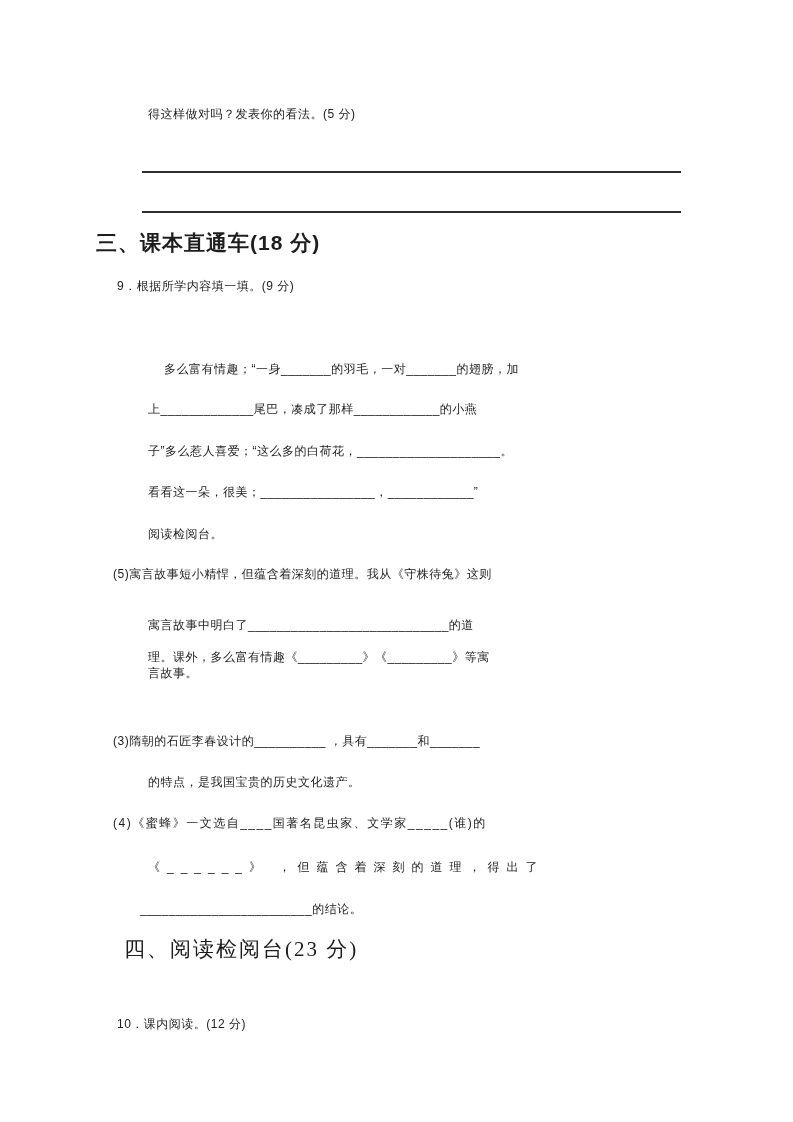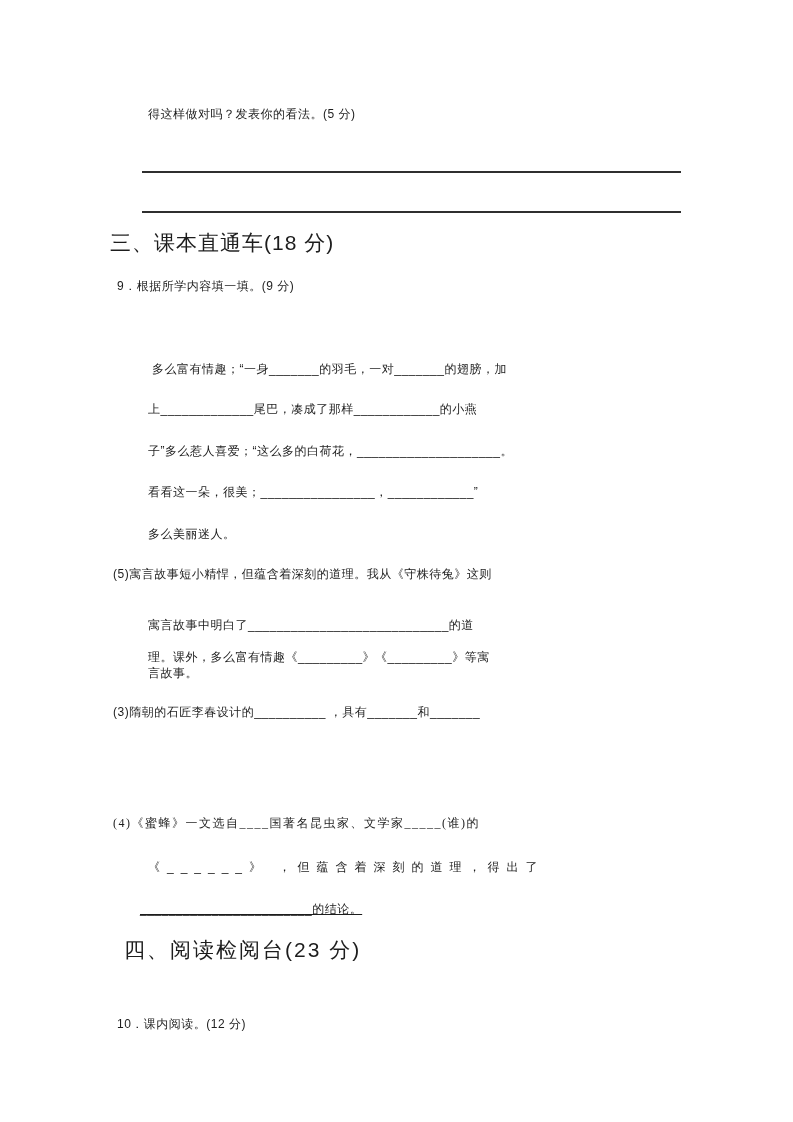--- a/index.html
+++ b/index.html
@@ -31,54 +31,54 @@
   .rule {
     position: absolute;
     height: 0;
     border-bottom: 2px solid #2f2f2f;
   }
   .spread-wide {
     letter-spacing: 7px;
   }
   .spread-slight {
     letter-spacing: 1.5px;
-    font-family: Liberation Serif, serif;
   }
   .spread-heading {
     letter-spacing: 2px;
   }
 </style>
 </head>
 <body>
 
 <div class="page">
 
   <div class="line" style="top:101px; left:148px;">得这样做对吗？发表你的看法。(5 分)</div>
 
   <div class="rule" style="top:171px; left:142px; width:539px;"></div>
   <div class="rule" style="top:211px; left:142px; width:539px;"></div>
 
-  <div class="line heading" style="top:229px; left:110px;">三、课本直通车(18 分)</div>
+  <div class="line heading" style="top:229px; left:96px;font-weight:bold;">三、课本直通车(18 分)</div>
 
   <div class="line" style="top:273px; left:117px;">9．根据所学内容填一填。(9 分)</div>
 
-  <div class="line" style="top:356px; left:152px;">多么富有情趣；“一身_______的羽毛，一对_______的翅膀，加</div>
+  <div class="line" style="top:356px; left:164px;">多么富有情趣；“一身_______的羽毛，一对_______的翅膀，加</div>
   <div class="line" style="top:438px; left:148px;">子”多么惹人喜爱；“这么多的白荷花，____________________。</div>
   <div class="line" style="top:396px; left:148px;">上_____________尾巴，凑成了那样____________的小燕</div>
   <div class="line" style="top:479px; left:148px;">看看这一朵，很美；________________，____________”</div>
-  <div class="line" style="top:521px; left:148px;">多么美丽迷人。</div>
+  <div class="line" style="top:521px; left:148px;">阅读检阅台。</div>
 
   <div class="line" style="top:561px; left:113px;">(5)寓言故事短小精悍，但蕴含着深刻的道理。我从《守株待兔》这则</div>
   <div class="line" style="top:612px; left:148px;">寓言故事中明白了____________________________的道</div>
   <div class="line" style="top:644px; left:148px;">理。课外，多么富有情趣《_________》《_________》等寓</div>
   <div class="line" style="top:660px; left:148px;">言故事。</div>
 
-  <div class="line" style="top:699px; left:113px;">(3)隋朝的石匠李春设计的__________ ，具有_______和_______</div>
+  <div class="line" style="top:728px; left:113px;">(3)隋朝的石匠李春设计的__________ ，具有_______和_______</div>
+  <div class="line" style="top:769px; left:148px;">的特点，是我国宝贵的历史文化遗产。</div>
 
   <div class="line spread-slight" style="top:810px; left:113px;">(4)《蜜蜂》一文选自____国著名昆虫家、文学家_____(谁)的</div>
   <div class="line spread-wide" style="top:854px; left:148px;">《______》 ，但蕴含着深刻的道理，得出了</div>
-  <div class="line" style="top:896px; left:140px;text-decoration:underline;">________________________的结论。</div>
+  <div class="line" style="top:896px; left:140px;">________________________的结论。</div>
 
-  <div class="line heading spread-heading" style="top:936px; left:124px;">四、阅读检阅台(23 分)</div>
+  <div class="line heading spread-heading" style="top:936px; left:124px;font-family:Liberation Serif, serif;">四、阅读检阅台(23 分)</div>
 
   <div class="line" style="top:979px; left:117px;margin-top:32px;">10．课内阅读。(12 分)</div>
 
 </div>
 
 </body></html>

